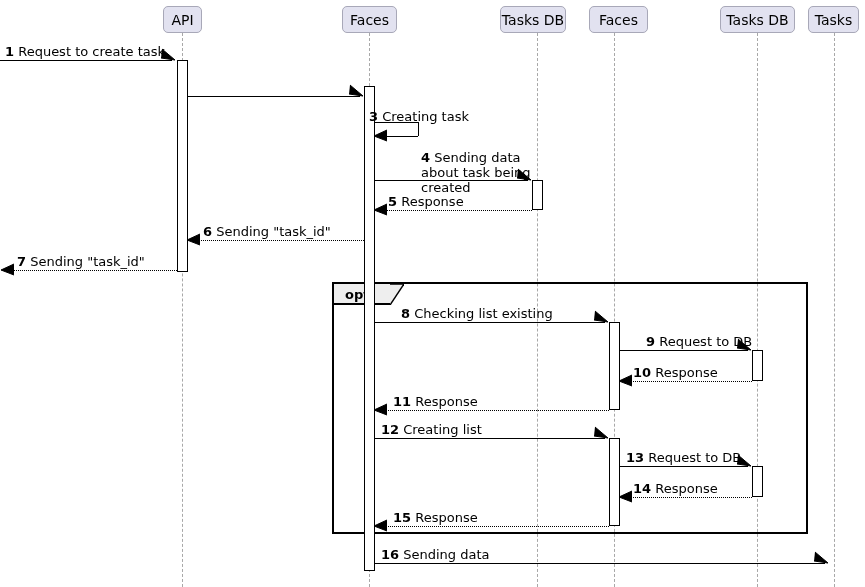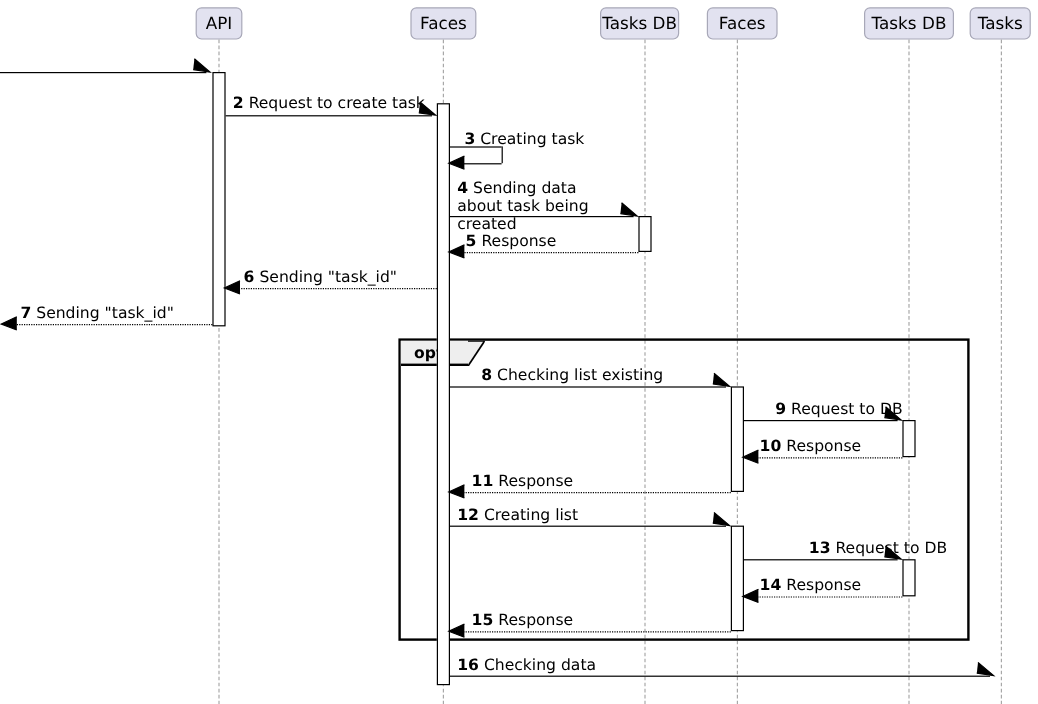--- a/index.html
+++ b/index.html
@@ -71,20 +71,21 @@
     color:#000000;
     white-space:nowrap;
     line-height:15px;
   }
   .msg-label .num{
     font-weight:bold;
   }
   .msg-label.wrap{
     white-space:normal;
     width:135px;
+    margin-left:40px;
   }
   
   .group-box{
     position:absolute;
     box-sizing:border-box;
     border:2px solid #000000;
     background:transparent;
   }
   .group-tab{
     position:absolute;
@@ -142,37 +143,37 @@
   <div class="activation" style="left:752px; top:350px; height:31px;"></div>
 
   <div class="activation" style="left:609px; top:438px; height:88px;"></div>
 
   <div class="activation" style="left:752px; top:466px; height:31px;"></div>
 
   <div class="msg-line" style="left:0px; top:60px; width:172px;"></div>
   <svg class="arrow" style="left:160px; top:47px; width:16px; height:16px;" viewBox="0 0 16 16">
     <path d="M2,2 L15,13 L1,11" fill="#000000" stroke="#000000" stroke-width="1"></path>
   </svg>
+  <div class="msg-label" style="left:5px; top:44px;">
+    <span class="num">1</span>
+    <span>Request to create task</span>
+  </div>
 
   <div class="msg-line" style="left:188px; top:96px; width:172px;"></div>
   <svg class="arrow" style="left:348px; top:83px; width:16px; height:16px;" viewBox="0 0 16 16">
     <path d="M2,2 L15,13 L1,11" fill="#000000" stroke="#000000" stroke-width="1"></path>
   </svg>
-  <div class="msg-label" style="left:194px; top:79px;">
-    <span class="num">2</span>
-    <span>Request to create task</span>
-  </div>
 
   <div class="msg-line" style="left:375px; top:122px; width:43px;"></div>
   <div class="vline" style="left:418px; top:122px; height:14px;"></div>
   <div class="msg-line" style="left:379px; top:136px; width:39px;"></div>
   <svg class="arrow" style="left:373px; top:129px; width:16px; height:16px;" viewBox="0 0 16 16">
     <path d="M14,1 L1,7 L14,12" fill="#000000" stroke="#000000" stroke-width="1"></path>
   </svg>
-  <div class="msg-label" style="left:387px; top:109px;">
+  <div class="msg-label" style="left:369px; top:109px;">
     <span class="num">3</span>
     <span>Creating task</span>
   </div>
 
   <div class="msg-line" style="left:375px; top:180px; width:153px;"></div>
   <svg class="arrow" style="left:516px; top:167px; width:16px; height:16px;" viewBox="0 0 16 16">
     <path d="M2,2 L15,13 L1,11" fill="#000000" stroke="#000000" stroke-width="1"></path>
   </svg>
   <div class="msg-label wrap" style="left:381px; top:150px;">
     <span class="num">4</span>
@@ -248,21 +249,21 @@
   </svg>
   <div class="msg-label" style="left:381px; top:422px;">
     <span class="num">12</span>
     <span>Creating list</span>
   </div>
 
   <div class="msg-line" style="left:620px; top:466px; width:128px;"></div>
   <svg class="arrow" style="left:736px; top:453px; width:16px; height:16px;" viewBox="0 0 16 16">
     <path d="M2,2 L15,13 L1,11" fill="#000000" stroke="#000000" stroke-width="1"></path>
   </svg>
-  <div class="msg-label" style="left:626px; top:450px;margin-left:48px;">
+  <div class="msg-label" style="left:626px; top:450px;">
     <span class="num">13</span>
     <span>Request to DB</span>
   </div>
 
   <div class="msg-line dotted" style="left:624px; top:497px; width:128px;"></div>
   <svg class="arrow" style="left:618px; top:490px; width:16px; height:16px;" viewBox="0 0 16 16">
     <path d="M14,1 L1,7 L14,12" fill="#000000" stroke="#000000" stroke-width="1"></path>
   </svg>
   <div class="msg-label" style="left:633px; top:481px;">
     <span class="num">14</span>
@@ -277,16 +278,16 @@
     <span class="num">15</span>
     <span>Response</span>
   </div>
 
   <div class="msg-line" style="left:375px; top:563px; width:450px;"></div>
   <svg class="arrow" style="left:813px; top:550px; width:16px; height:16px;" viewBox="0 0 16 16">
     <path d="M2,2 L15,13 L1,11" fill="#000000" stroke="#000000" stroke-width="1"></path>
   </svg>
   <div class="msg-label" style="left:381px; top:547px;">
     <span class="num">16</span>
-    <span>Checking data</span>
+    <span>Sending data</span>
   </div>
 
 </div>
 
 </body></html>

